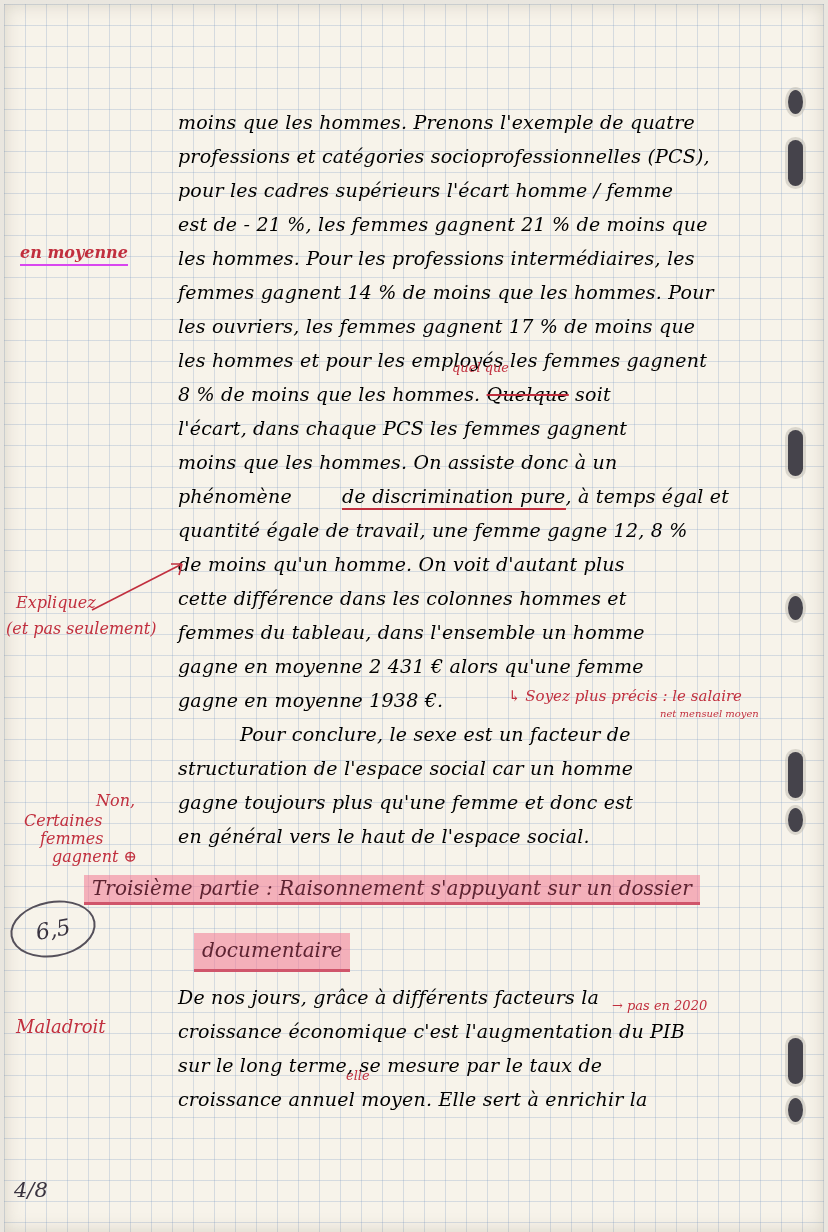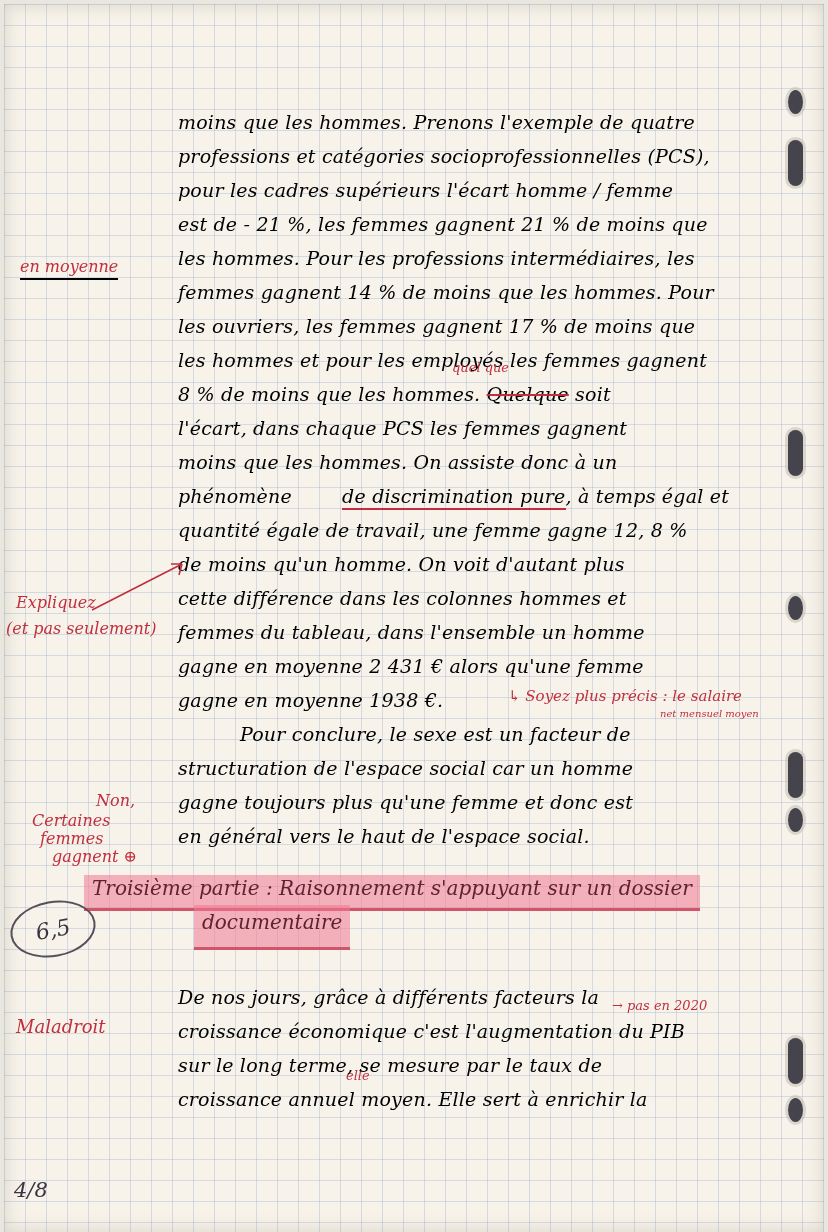--- a/index.html
+++ b/index.html
@@ -22,21 +22,21 @@
   .line{height:34px;line-height:34px;font-size:19px;white-space:nowrap;letter-spacing:.2px;}
   .indent{padding-left:62px;}
   .strike{text-decoration:line-through;text-decoration-color:#c12f3e;text-decoration-thickness:2px;}
   .u-red{border-bottom:2px solid #c12f3e;padding-bottom:1px;margin-left:44px;}
   .u-dark{border-bottom:2px solid #7d3648;padding-bottom:1px;}
 
   .margin-note{position:absolute;font-size:16px;line-height:18px;white-space:nowrap;}
   .inline-red{position:absolute;white-space:nowrap;}
 
   .heading-block{position:absolute;left:84px;top:872px;font-size:20px;line-height:33px;}
-  .hl{background:rgba(242,120,146,0.55);color:#5d2331;padding:1px 8px 8px 8px;border-bottom:3px solid #d0556b;}
+  .hl{background:rgba(242,120,146,0.55);color:#5d2331;padding:1px 8px 2px 8px;border-bottom:3px solid #d0556b;margin-top:28px;}
   .heading-line2{margin-left:110px;display:inline-block;}
 
   .grade-circle{
     position:absolute;left:10px;top:901px;width:82px;height:52px;
     border:2px solid #55505a;border-radius:50%;transform:rotate(-10deg);
     display:flex;align-items:center;justify-content:center;
     font-size:22px;background:transparent;
   }
 
   .page-number{position:absolute;left:14px;top:1178px;font-size:21px;}
@@ -80,31 +80,31 @@
     <div class="line">cette différence dans les colonnes hommes et</div>
     <div class="line">femmes du tableau, dans l'ensemble un homme</div>
     <div class="line">gagne en moyenne 2 431 € alors qu'une femme</div>
     <div class="line">gagne en moyenne 1938 €.</div>
     <div class="line indent">Pour conclure, le sexe est un facteur de</div>
     <div class="line">structuration de l'espace social car un homme</div>
     <div class="line">gagne toujours plus qu'une femme et donc est</div>
     <div class="line">en général vers le haut de l'espace social.</div>
   </div>
 
-  <div class="margin-note hand ink-red" style="left:20px;top:258px;border-bottom:2px solid #000000;padding-bottom:2px;">en moyenne</div>
+  <div class="margin-note hand ink-red" style="left:20px;top:244px;border-bottom:2px solid #d946ef;padding-bottom:2px;font-weight:bold;">en moyenne</div>
 
   <div class="margin-note hand ink-red" style="left:16px;top:594px;">Expliquez</div>
   <div class="margin-note hand ink-red" style="left:6px;top:620px;">(et pas seulement)</div>
   <svg class="arrow-svg" width="120" height="70">
     <path d="M14,62 L104,16" stroke="#c12f3e" stroke-width="1.6" fill="none"></path>
     <path d="M104,16 L93,16 M104,16 L101,27" stroke="#c12f3e" stroke-width="1.6" fill="none"></path>
   </svg>
 
   <div class="margin-note hand ink-red" style="left:96px;top:792px;">Non,</div>
-  <div class="margin-note hand ink-red" style="left:24px;top:812px;margin-left:8px;">Certaines</div>
+  <div class="margin-note hand ink-red" style="left:24px;top:812px;">Certaines</div>
   <div class="margin-note hand ink-red" style="left:40px;top:830px;">femmes</div>
   <div class="margin-note hand ink-red" style="left:52px;top:848px;">gagnent ⊕</div>
 
   <div class="margin-note hand ink-red" style="left:16px;top:1018px;font-size:18px;">Maladroit</div>
 
   <div class="inline-red hand ink-red" style="left:452px;top:360px;font-size:13px;">quel que</div>
   <div class="inline-red hand ink-red" style="left:508px;top:687px;font-size:15px;">↳ Soyez plus précis : le salaire</div>
   <div class="inline-red hand ink-red" style="left:660px;top:708px;font-size:10px;">net mensuel moyen</div>
   <div class="inline-red hand ink-red" style="left:612px;top:998px;font-size:13px;">→ pas en 2020</div>
   <div class="inline-red hand ink-red" style="left:346px;top:1068px;font-size:13px;">elle</div>

